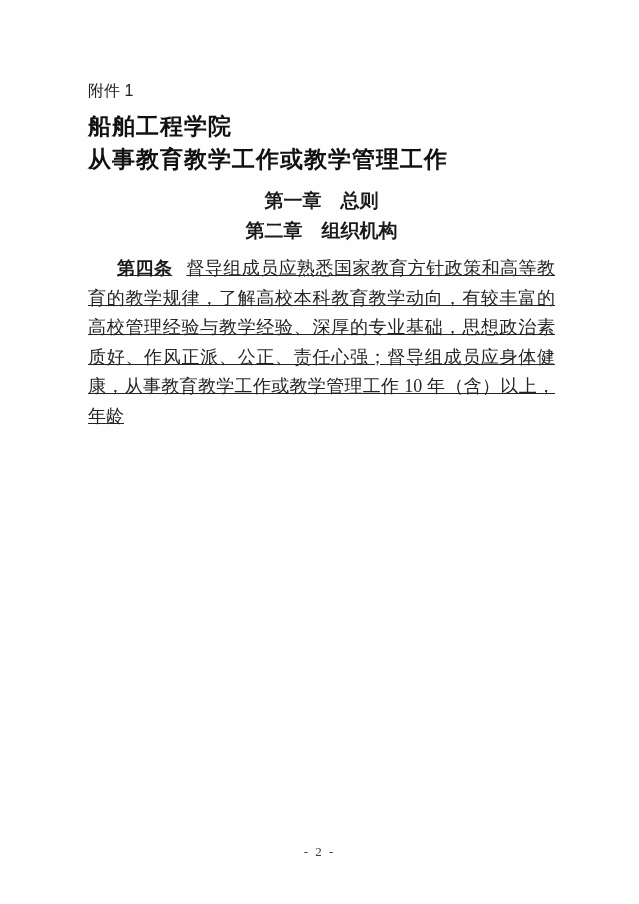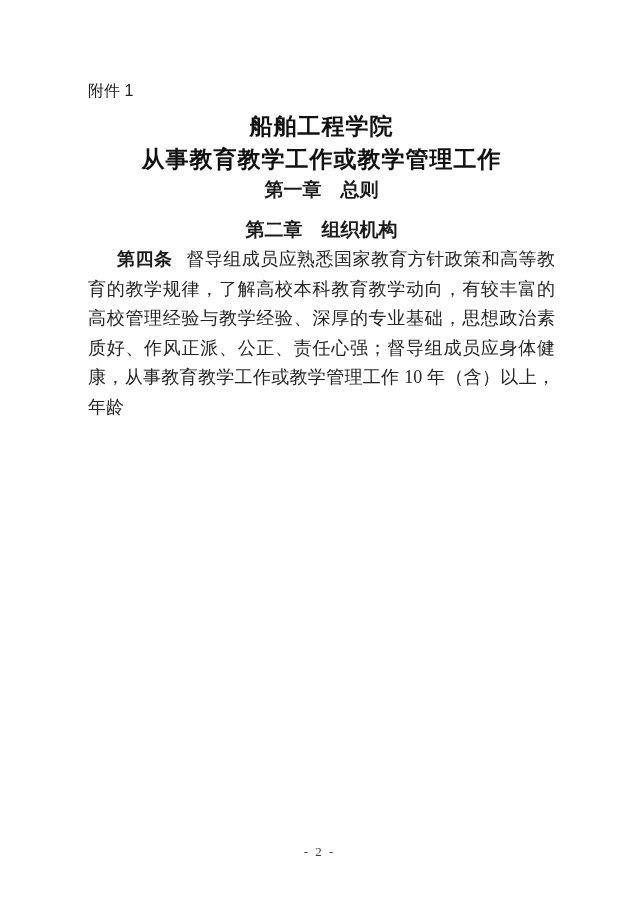--- a/index.html
+++ b/index.html
@@ -22,46 +22,47 @@
     width: 467px;
   }
   .attachment {
     font-family: "Liberation Sans", "DejaVu Sans", sans-serif;
     font-size: 16px;
     line-height: 22px;
     color: #222;
   }
   .title {
     margin-top: 8px;
-    text-align: center;
+    text-align: left;
     font-weight: bold;
     font-size: 23px;
     line-height: 33px;
     color: #111;
     letter-spacing: 1px;
   }
   .chapter {
+    margin-top: 11px;
     text-align: center;
     font-family: "Liberation Sans", "DejaVu Sans", sans-serif;
     font-weight: bold;
     font-size: 19px;
     line-height: 27px;
     color: #1a1a1a;
   }
-  .chapter-2 { margin-top: 13px; }
+  .chapter-2 { margin-top: 3px; }
   p.article {
     margin-top: 7px;
     font-size: 18px;
     line-height: 29.5px;
     text-align: justify;
     text-justify: inter-character;
     text-indent: 29px;
     color: #242424;
   }
-  p.article-4 { margin-top: 2px; }
+  p.article-4 { margin-top: 10px; text-decoration: underline; }
   p.article .label {
     font-family: "Liberation Sans", "DejaVu Sans", sans-serif;
     font-weight: bold;
     margin-right: 14px;
     color: #1a1a1a;
   }
   .footer {
     position: absolute;
     left: 0;
     top: 844px;

